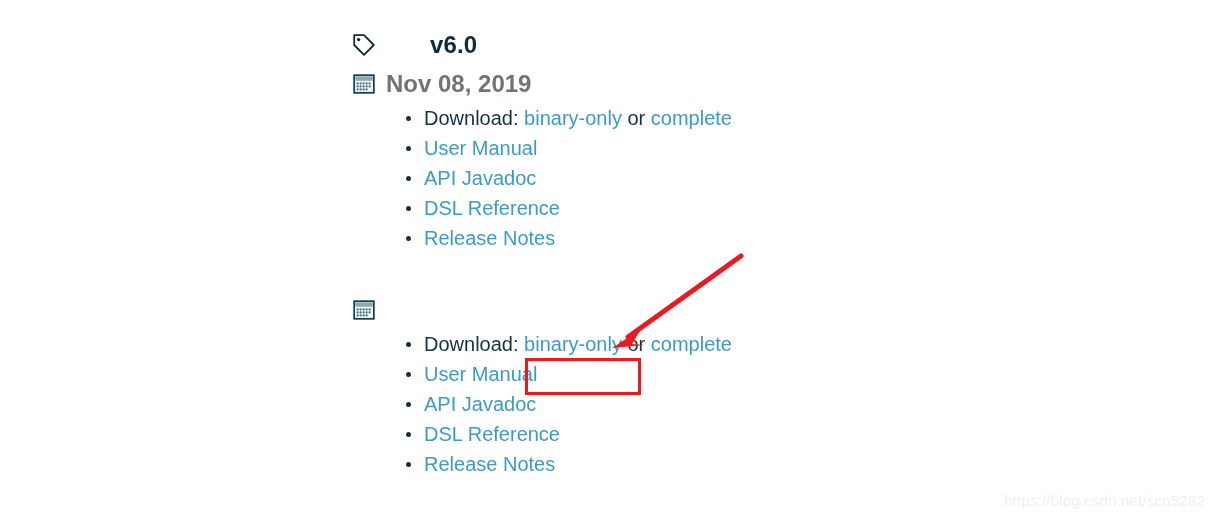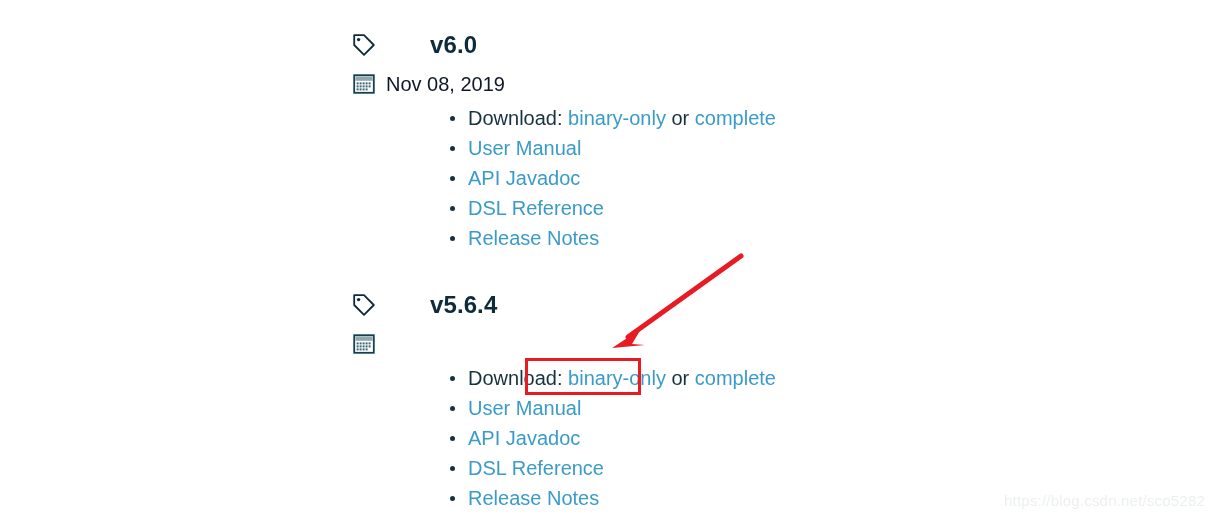--- a/index.html
+++ b/index.html
@@ -59,42 +59,41 @@
   }
   .calendar-icon {
     width: 22px;
     height: 22px;
     flex: 0 0 22px;
     display: block;
     margin-right: 11px;
     margin-left: 1px;
   }
   .date-label {
-    font-size: 20px;
+    font-size: 24px;
     line-height: 24px;
-    color: #0f172a;
-    font-weight: 400;
+    color: #737373;
+    font-weight: 700;
     white-space: nowrap;
   }
 
   .links-list {
     list-style: none;
     margin: 0;
     padding: 0;
     margin-top: 4px;
     margin-left: 72px;
   }
   .links-list li {
     position: relative;
     height: 30px;
     line-height: 30px;
     font-size: 20px;
     color: #15323f;
     white-space: nowrap;
-    margin-left: 44px;
   }
   .links-list li::before {
     content: "";
     position: absolute;
     left: -18px;
     top: 13px;
     width: 5px;
     height: 5px;
     border-radius: 50%;
     background: #16323f;
@@ -201,29 +200,20 @@
         <span class="lnk">DSL Reference</span>
       </li>
       <li>
         <span class="lnk">Release Notes</span>
       </li>
     </ul>
   </div>
 
   <div class="release r1">
 
-    <div class="version-row">
-      <span class="tag-icon">
-        <svg viewBox="0 0 24 24" width="24" height="24" aria-hidden="true">
-          <path d="M2.2 2.2 L12.0 2.2 L21.8 12.0 L12.0 21.8 L2.2 12.0 Z" fill="none" stroke="#0e2b3c" stroke-width="1.8" stroke-linejoin="round"></path>
-          <circle cx="6.6" cy="6.6" r="1.7" fill="#0e2b3c"></circle>
-        </svg>
-      </span>
-      <span class="version-label">v5.6.4</span>
-    </div>
 
     <div class="date-row">
       <span class="calendar-icon">
         <svg viewBox="0 0 22 22" width="22" height="22" aria-hidden="true">
           <rect x="1.2" y="2.2" width="19.6" height="17.6" fill="#ffffff" stroke="#14414f" stroke-width="1.8"></rect>
           <rect x="2.4" y="3.4" width="17.2" height="4.4" fill="#8fa8b0"></rect>
           <g fill="#3c6576">
             <rect x="3.6" y="9.4" width="2" height="2"></rect>
             <rect x="6.6" y="9.4" width="2" height="2"></rect>
             <rect x="9.6" y="9.4" width="2" height="2"></rect>

